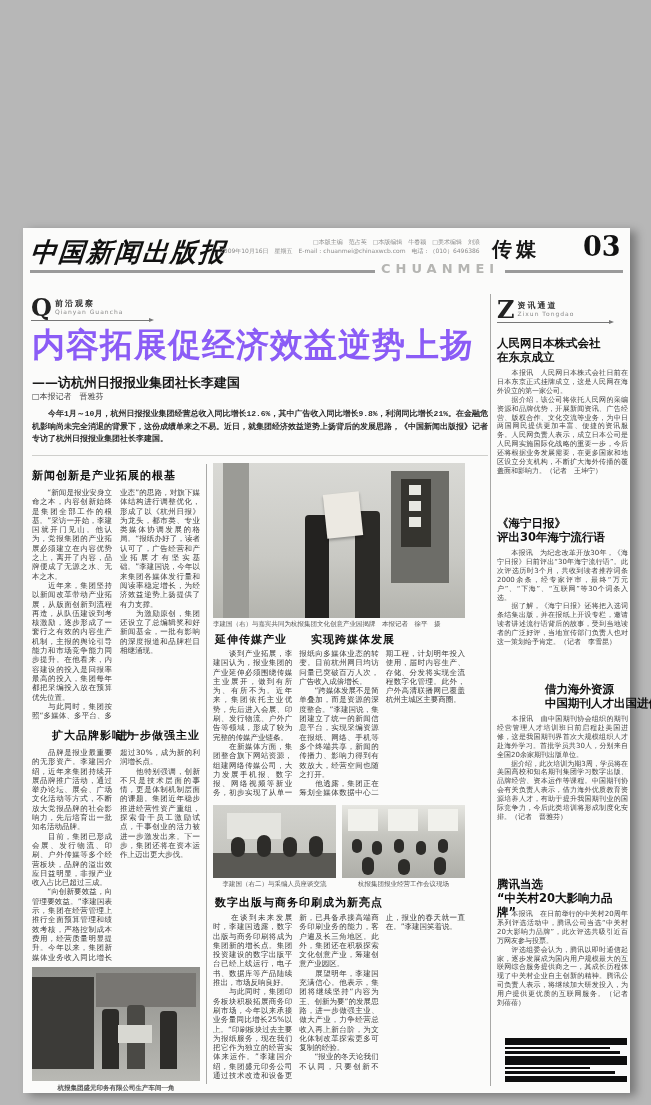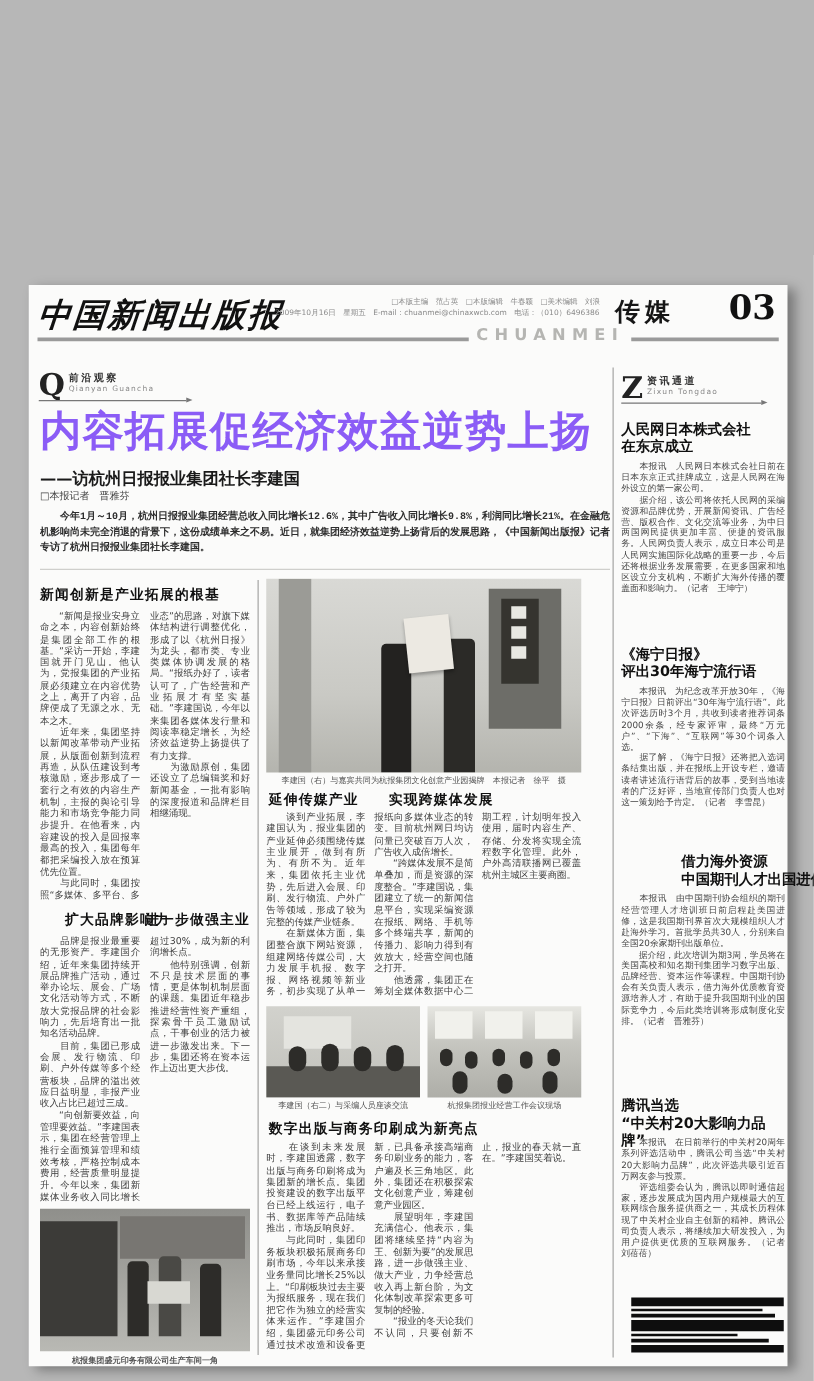--- a/index.html
+++ b/index.html
@@ -25,21 +25,21 @@
   .page-number{position:absolute; left:560px; top:3px; font-family:"DejaVu Serif",serif; font-size:27px; font-weight:bold; color:#111;}
   .hdr-rule{position:absolute; left:7px; top:42px; width:593px; height:3px; background:#9a9a9a;}
   .section-en{
     position:absolute; left:352px; top:33px; background:#fbfbfa; padding:0 6px;
     font-size:13px; font-weight:800; letter-spacing:5px; color:#b5b5b2;
   }
   
   .tag{position:absolute; height:26px;}
   .tag .letter{float:left; font-family:"DejaVu Serif",serif; font-size:24px; font-weight:bold; color:#222; line-height:24px; margin-right:3px;}
   .tag .lines{float:left; padding-top:3px;}
-  .tag .cn{font-size:8px; font-weight:bold; color:#333; letter-spacing:2px; line-height:9px;font-family:Liberation Mono, monospace;}
+  .tag .cn{font-size:8px; font-weight:bold; color:#333; letter-spacing:2px; line-height:9px;}
   .tag .py{font-size:6px; color:#888; letter-spacing:1px; line-height:8px; text-transform:capitalize;}
   .tag .rule{clear:both; position:relative; margin-top:1px; width:118px; height:1px; background:#777;}
   .tag .rule .arrow{position:absolute; right:-5px; top:-2px; width:0; height:0; border-left:5px solid #777; border-top:2.5px solid transparent; border-bottom:2.5px solid transparent;}
   
   .headline{position:absolute; left:9px; top:95px; width:462px; font-size:33px; font-weight:900; letter-spacing:1px; color:#8b5cf6; white-space:nowrap;}
   .deck{position:absolute; left:9px; top:146px; font-size:13px; font-weight:700; color:#1a1a1a;}
   .byline{position:absolute; left:9px; top:163px; font-size:8px; color:#444;}
   .lede{position:absolute; left:9px; top:180px; width:456px; height:43px; overflow:hidden;
         font-size:8px; font-weight:600; line-height:12.5px; color:#2e2e2e; text-align:justify;font-family:Liberation Mono, monospace;}
   .lede-rule{position:absolute; left:9px; top:227px; width:456px; height:1px; background:#cfcfcc;}
@@ -122,21 +122,21 @@
       <div style="position:absolute; left:10px; top:0; width:26px; height:155px; background:#9b9b96;"></div>
       <div style="position:absolute; left:178px; top:8px; width:58px; height:112px; background:#6d6d68;"></div>
       <div style="position:absolute; left:188px; top:16px; width:30px; height:68px; background:#35342f;"></div>
       <div style="position:absolute; left:196px; top:22px; width:12px; height:10px; background:#e8e8e2;"></div>
       <div style="position:absolute; left:196px; top:38px; width:12px; height:10px; background:#e8e8e2;"></div>
       <div style="position:absolute; left:196px; top:54px; width:12px; height:10px; background:#e8e8e2;"></div>
       <div class="sil" style="left:92px; top:52px; width:24px; height:103px; background:#232220;"></div>
       <div class="sil" style="left:142px; top:48px; width:25px; height:107px; background:#2b2a27;"></div>
       <div style="position:absolute; left:112px; top:30px; width:36px; height:44px; background:#ece9e2; transform:rotate(-6deg); box-shadow:0 2px 3px rgba(0,0,0,.3);"></div>
     </div>
-    <div class="caption" style="left:190px; top:392px; width:252px; text-align:center;">李建国（右）与嘉宾共同为杭报集团文化创意产业园揭牌　本报记者　徐平　摄</div>
+    <div class="caption" style="left:190px; top:392px; width:252px; text-align:left;">李建国（右）与嘉宾共同为杭报集团文化创意产业园揭牌　本报记者　徐平　摄</div>
 
     <div class="subhead" style="left:192px; top:404px;">延伸传媒产业　　实现跨媒体发展</div>
     <div class="flow cols3" style="left:190px; top:421px; width:252px; height:151px;">　　谈到产业拓展，李建国认为，报业集团的产业延伸必须围绕传媒主业展开，做到有所为、有所不为。近年来，集团依托主业优势，先后进入会展、印刷、发行物流、户外广告等领域，形成了较为完整的传媒产业链条。
 　　在新媒体方面，集团整合旗下网站资源，组建网络传媒公司，大力发展手机报、数字报、网络视频等新业务，初步实现了从单一报纸向多媒体业态的转变。目前杭州网日均访问量已突破百万人次，广告收入成倍增长。
 　　“跨媒体发展不是简单叠加，而是资源的深度整合。”李建国说，集团建立了统一的新闻信息平台，实现采编资源在报纸、网络、手机等多个终端共享，新闻的传播力、影响力得到有效放大，经营空间也随之打开。
 　　他透露，集团正在筹划全媒体数据中心二期工程，计划明年投入使用，届时内容生产、存储、分发将实现全流程数字化管理。此外，户外高清联播网已覆盖杭州主城区主要商圈。</div>
 
     <div class="photo" style="left:190px; top:577px; width:123px; height:73px; background:linear-gradient(180deg,#d2d2cd 0%,#c0c0ba 100%);">
       <div style="position:absolute; left:14px; top:8px; width:54px; height:26px; background:#e4e4df;"></div>
       <div style="position:absolute; left:0; top:48px; width:123px; height:25px; background:#5a5954;"></div>

